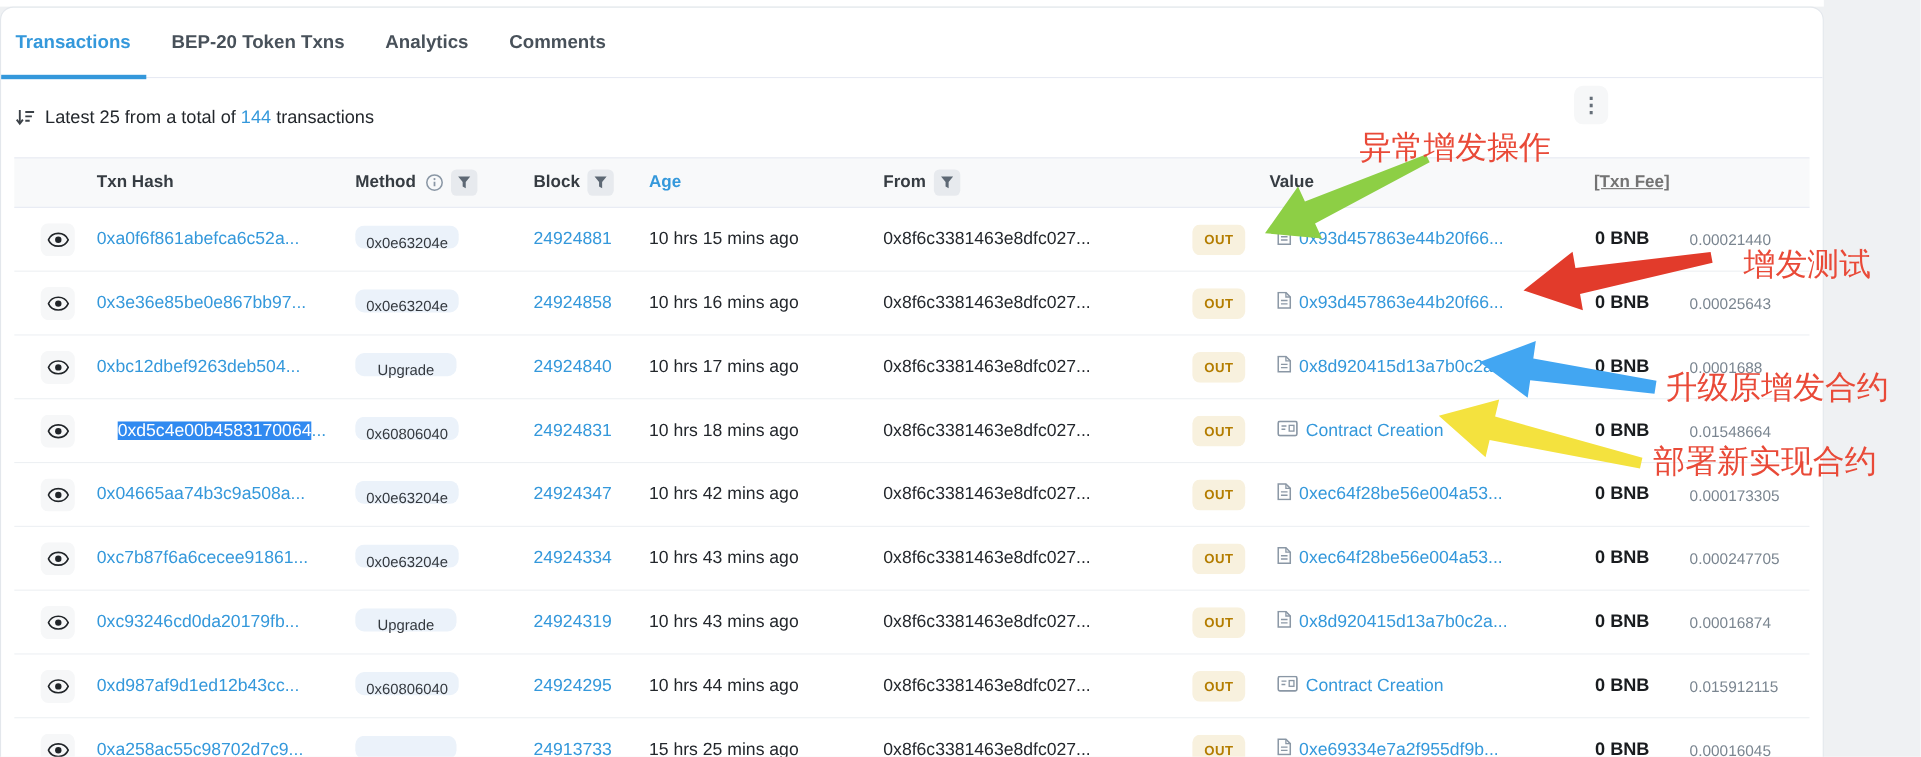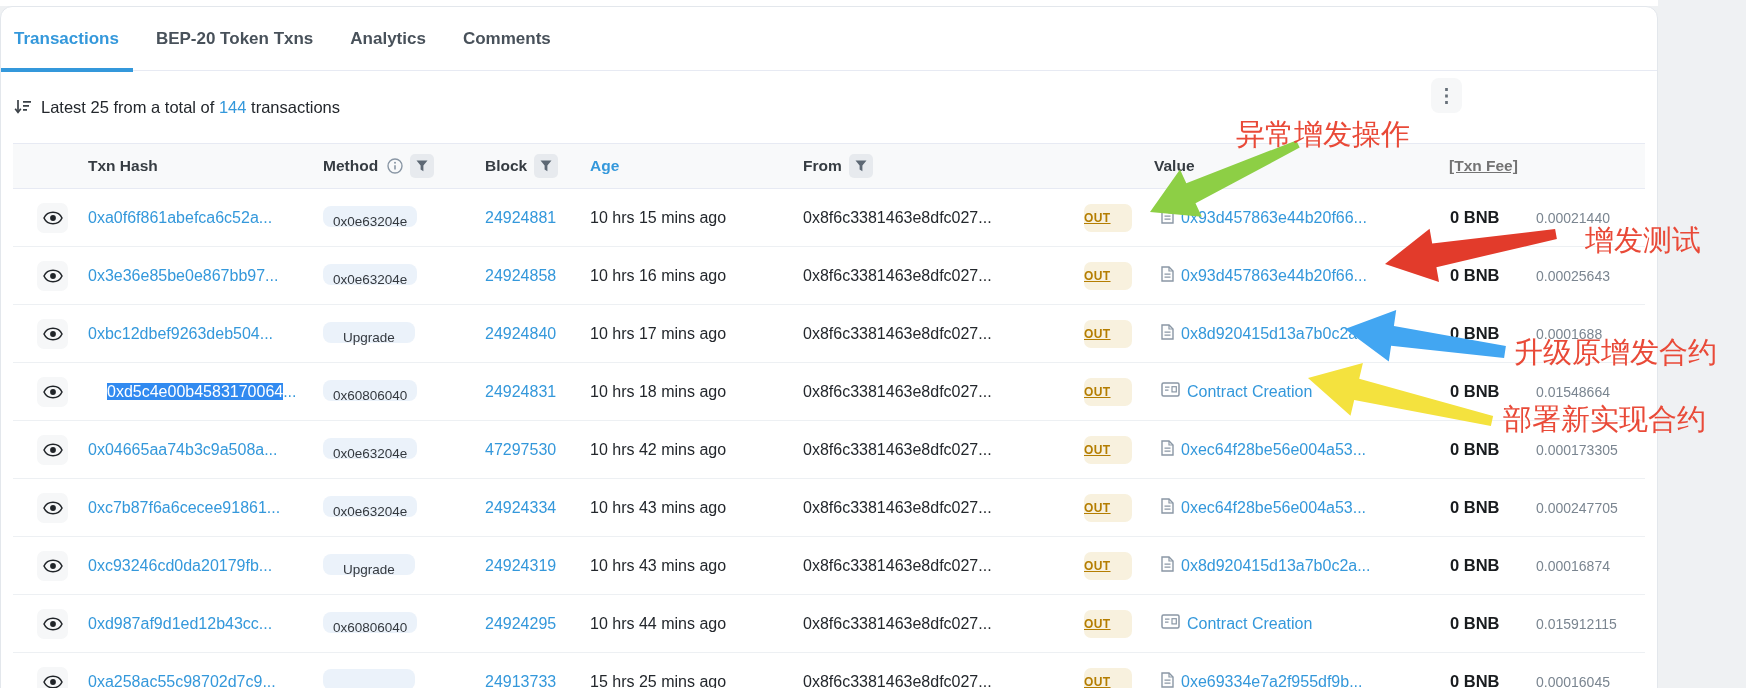--- a/index.html
+++ b/index.html
@@ -51,22 +51,22 @@
   .link { color:#3498db; text-decoration:none; cursor:pointer; }
   .td-hash { padding-left:13px; }
   .sel { background:#318af0; color:#fff;margin-left:19px; }
   .td-method { padding-left:10px; }
   .method-pill { display:inline-block; min-width:92px; height:21px; line-height:31px; text-align:center;
                  background:#ebf2fa; border-radius:8px; font-size:13.5px; color:#34393f; padding:0 10px; }
   .td-block { padding-left:10px; }
   .td-age { padding-left:7px; }
   .td-from { padding-left:8px; }
   .td-out { }
-  .out-badge { display:inline-block; margin-left:11px; width:48px; height:28px; line-height:28px; 
-               background:#f8f1de; border-radius:7px; font-size:12px; font-weight:bold; color:#b47d00; letter-spacing:.4px;text-decoration:underline; }
+  .out-badge { display:inline-block; margin-left:11px; width:48px; height:28px; line-height:28px; text-align:center;
+               background:#f8f1de; border-radius:7px; font-size:12px; font-weight:bold; color:#b47d00; letter-spacing:.4px; }
   .td-to { padding-left:16px; display:flex; align-items:center; gap:7px; }
   .td-value { padding-left:9px; font-weight:bold; color:#191c1f; font-size:16.5px; }
   .td-fee { padding-left:8px; font-size:14px; color:#7a8590; }
 
   
   .overlay { position:absolute; left:0; top:0; width:1746px; height:688px; pointer-events:none; }
   .ann { position:absolute; font-size:29px; font-weight:500; white-space:nowrap; pointer-events:none; }
   .ann-0 { left:1236px; top:115px; }
   .ann-1 { left:1585px; top:221px; }
   .ann-2 { left:1514px; top:333px; }
@@ -271,21 +271,21 @@
     <div class="td td-eye">
       <button class="eye-btn">
         <svg width="20" height="14" viewBox="0 0 20 14">
                 <path d="M10 1.2C5.6 1.2 2.3 4.1 1 7c1.3 2.9 4.6 5.8 9 5.8s7.7-2.9 9-5.8c-1.3-2.9-4.6-5.8-9-5.8z" fill="none" stroke="#212529" stroke-width="1.5"></path>
                 <circle cx="10" cy="7" r="2.9" fill="#212529"></circle>
               </svg>
       </button>
     </div>
     <div class="td td-hash"><a class="link hash-link">0x04665aa74b3c9a508a...</a></div>
     <div class="td td-method"><span class="method-pill">0x0e63204e</span></div>
-    <div class="td td-block"><a class="link block-link">47297530</a></div>
+    <div class="td td-block"><a class="link block-link">24924347</a></div>
     <div class="td td-age">10 hrs 42 mins ago</div>
     <div class="td td-from">0x8f6c3381463e8dfc027...</div>
     <div class="td td-out"><span class="out-badge">OUT</span></div>
     <div class="td td-to">
       <span class="icon-doc">
         <svg width="13" height="16" viewBox="0 0 13 16">
                 <path d="M1 1h7l4 4v10H1z" fill="#fdfdfd" stroke="#8a97a5" stroke-width="1.4"></path>
                 <path d="M8 1v4h4" fill="none" stroke="#8a97a5" stroke-width="1.2"></path>
                 <path d="M3.5 8.2h6M3.5 11.2h6" stroke="#8a97a5" stroke-width="1.2"></path>
               </svg>

